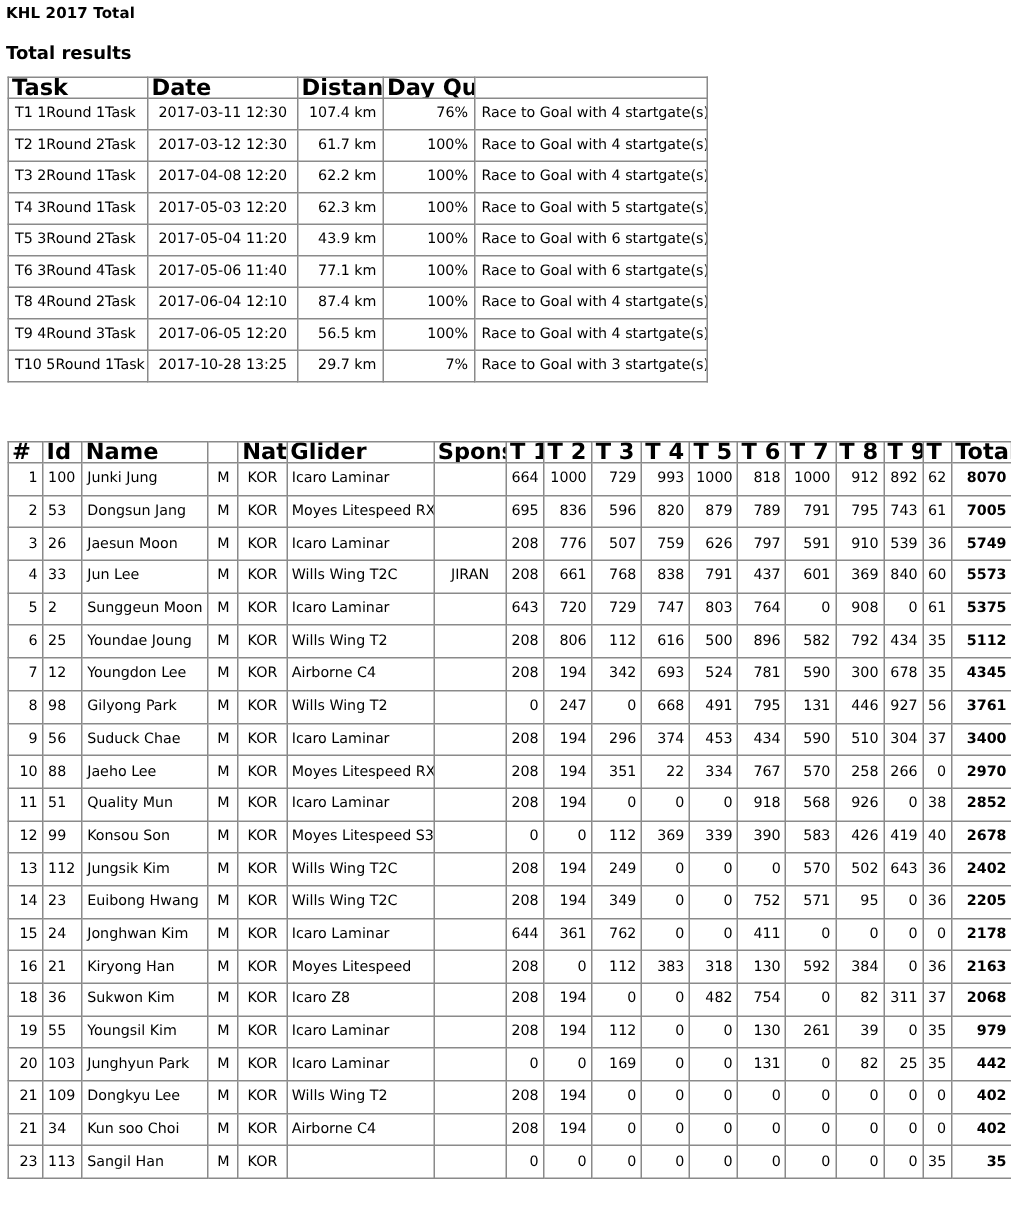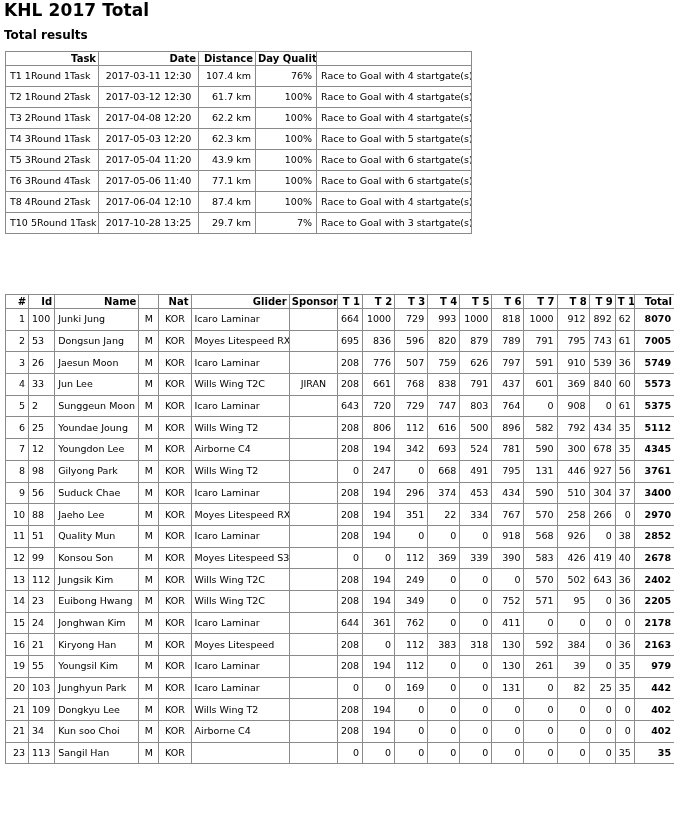--- a/index.html
+++ b/index.html
@@ -2,34 +2,34 @@
 <html><head>
   <meta charset="utf-8">
   <style>
     html, body { margin: 0; padding: 0; background: #ffffff; }
     body {
       width: 674px; height: 815px; overflow: hidden; position: relative;
       font-family: "DejaVu Sans", sans-serif; font-size: 10px; color: #000;
     }
     h1 {
       position: absolute; left: 4px; top: 0px; margin: 0;
-      font-family: "DejaVu Sans", sans-serif; font-size: 17px; font-weight: bold;
+      font-family: "DejaVu Sans", sans-serif; font-size: 10px; font-weight: bold;
       line-height: 20px; letter-spacing: 0.1px;
     }
     h2 {
       position: absolute; left: 4px; top: 27px; margin: 0;
       font-family: "DejaVu Sans", sans-serif; font-size: 12px; font-weight: bold;
       line-height: 16px;
     }
     table { border-collapse: collapse; position: absolute; table-layout: fixed; }
     td, th {
       border: 1px solid #8a8a8a; padding: 0 4px; white-space: nowrap; overflow: hidden;
       font-family: "DejaVu Sans", sans-serif; font-size: 9.5px;
     }
-    th { font-weight: bold; text-align: right; font-size: 10px; margin-top: 19px; }
+    th { font-weight: bold; text-align: left; font-size: 15px; margin-top: 19px; }
     #tasks-table { left: 5px; top: 51px; width: 466px; }
     #tasks-table th { height: 13px; line-height: 13px; padding: 0 2px; }
     #tasks-table td { height: 20px; line-height: 20px; }
     #results-table { left: 5px; top: 294px; width: 670px; }
     #results-table th { height: 13px; line-height: 13px; padding: 0 2px; }
     #results-table td { height: 20.7px; line-height: 20px; padding: 0 3px; }
     .r { text-align: right; }
     .c { text-align: center; }
     .l { text-align: left; }
     .b { font-weight: bold; }
@@ -97,20 +97,27 @@
         <td class="l">T6 3Round 4Task</td>
         <td class="c">2017-05-06 11:40</td>
         <td class="r">77.1 km</td>
         <td class="r">100%</td>
         <td class="l">Race to Goal with 6 startgate(s)</td>
       </tr>
       <tr>
         <td class="l">T8 4Round 2Task</td>
         <td class="c">2017-06-04 12:10</td>
         <td class="r">87.4 km</td>
+        <td class="r">100%</td>
+        <td class="l">Race to Goal with 4 startgate(s)</td>
+      </tr>
+      <tr>
+        <td class="l">T9 4Round 3Task</td>
+        <td class="c">2017-06-05 12:20</td>
+        <td class="r">56.5 km</td>
         <td class="r">100%</td>
         <td class="l">Race to Goal with 4 startgate(s)</td>
       </tr>
       <tr>
         <td class="l">T10 5Round 1Task</td>
         <td class="c">2017-10-28 13:25</td>
         <td class="r">29.7 km</td>
         <td class="r">7%</td>
         <td class="l">Race to Goal with 3 startgate(s)</td>
       </tr>
@@ -475,20 +482,40 @@
         <td class="r">383</td>
         <td class="r">318</td>
         <td class="r">130</td>
         <td class="r">592</td>
         <td class="r">384</td>
         <td class="r">0</td>
         <td class="r">36</td>
         <td class="r b">2163</td>
       </tr>
       <tr>
+        <td class="r">18</td>
+        <td class="l">36</td>
+        <td class="l">Sukwon Kim</td>
+        <td class="c">M</td>
+        <td class="c">KOR</td>
+        <td class="l">Icaro Z8</td>
+        <td class="c"></td>
+        <td class="r">208</td>
+        <td class="r">194</td>
+        <td class="r">0</td>
+        <td class="r">0</td>
+        <td class="r">482</td>
+        <td class="r">754</td>
+        <td class="r">0</td>
+        <td class="r">82</td>
+        <td class="r">311</td>
+        <td class="r">37</td>
+        <td class="r b">2068</td>
+      </tr>
+      <tr>
         <td class="r">19</td>
         <td class="l">55</td>
         <td class="l">Youngsil Kim</td>
         <td class="c">M</td>
         <td class="c">KOR</td>
         <td class="l">Icaro Laminar</td>
         <td class="c"></td>
         <td class="r">208</td>
         <td class="r">194</td>
         <td class="r">112</td>

